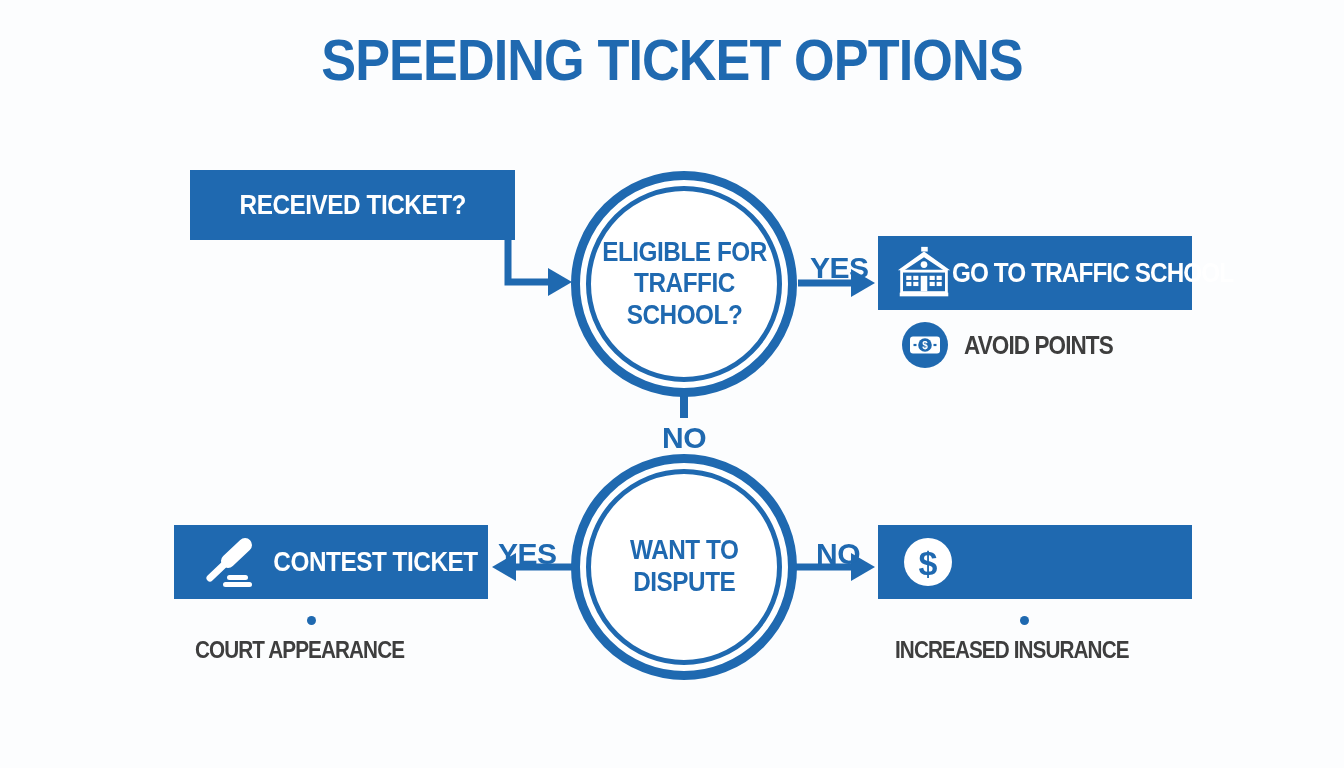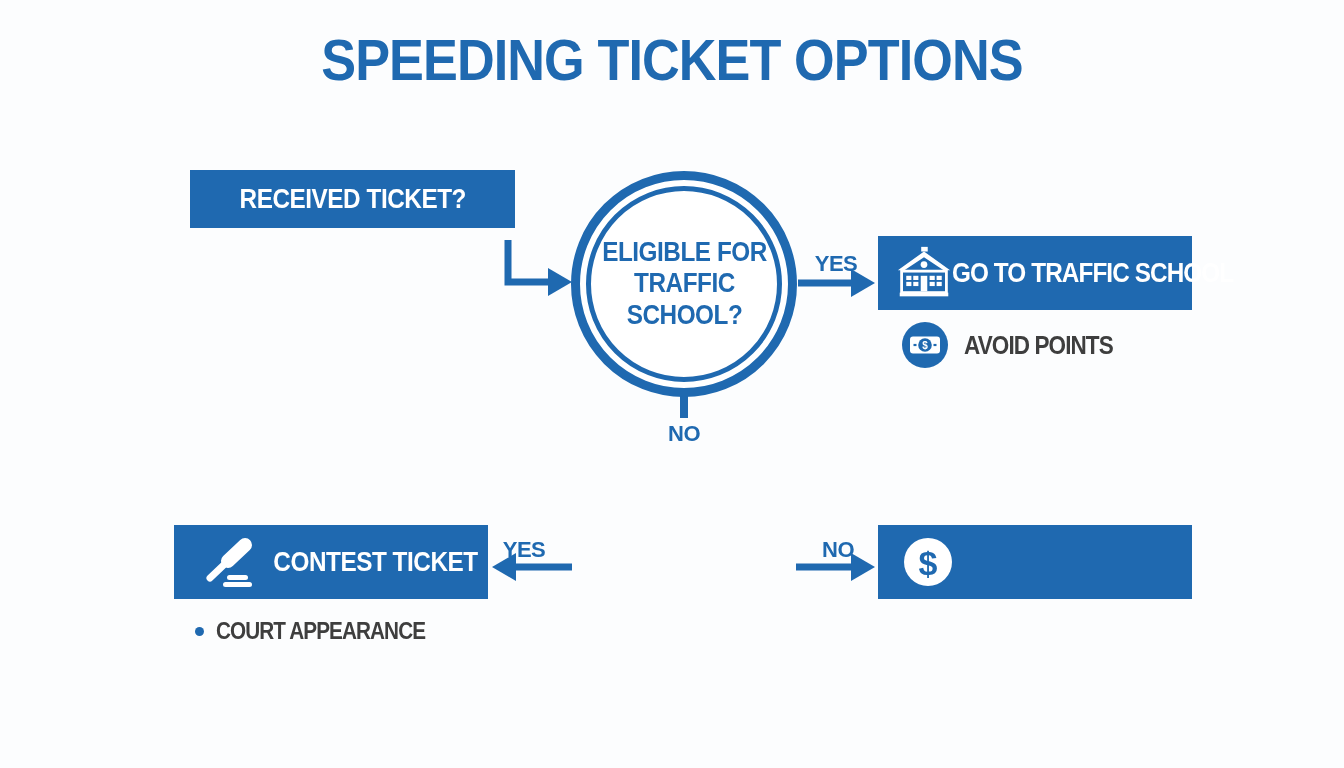--- a/index.html
+++ b/index.html
@@ -20,21 +20,21 @@
   
   .connectors{position:absolute;left:0;top:0;}
   .conn{stroke:var(--blue);stroke-width:7;fill:none;}
   .conn.thick{stroke-width:8;}
   .head{fill:var(--blue);stroke:none;}
   
   .bbox{
     position:absolute;background:var(--blue);color:#fff;font-weight:bold;
     display:flex;align-items:center;font-size:27px;
   }
-  .box-received{left:190px;top:170px;width:325px;height:58px;justify-content:center;}
+  .box-received{left:190px;top:170px;width:325px;height:70px;justify-content:center;}
   .box-traffic{left:878px;top:236px;width:314px;height:74px;padding-left:18px;box-sizing:border-box;gap:0;}
   .box-contest{left:174px;top:525px;width:314px;height:74px;padding-left:28px;box-sizing:border-box;gap:8px;}
   .box-pay{left:878px;top:525px;width:314px;height:74px;padding-left:26px;box-sizing:border-box;}
   .box-contest .grow,.box-pay .grow{flex:1;text-align:center;}
   .condense{display:inline-block;transform:scaleX(0.9);transform-origin:center center;white-space:nowrap;letter-spacing:-0.5px;}
   .condense.from-left{transform-origin:left center;letter-spacing:-1px;}
   
   .decision{
     position:absolute;width:226px;height:226px;border:9px solid var(--blue);
     border-radius:50%;box-sizing:border-box;background:#fff;
@@ -43,35 +43,35 @@
   .d2{left:571px;top:454px;}
   .decision-inner{
     position:absolute;left:6px;top:6px;right:6px;bottom:6px;
     border:5px solid var(--blue);border-radius:50%;
     display:flex;align-items:center;justify-content:center;
   }
   .dtext{color:var(--blue);font-weight:bold;font-size:27px;line-height:1.17;text-align:center;}
   .dtext div{white-space:nowrap;transform:scaleX(0.9);letter-spacing:-0.5px;}
   
   .edge-label{
-    position:absolute;color:var(--blue);font-weight:bold;font-size:22px;
+    position:absolute;color:var(--blue);font-weight:bold;font-size:30px;
     text-align:center;width:52px;letter-spacing:-0.5px;
   }
   .lbl-d1-yes{left:810px;top:251px;}
   .lbl-d1-no{left:658px;top:421px;}
   .lbl-d2-yes{left:498px;top:537px;}
   .lbl-d2-no{left:812px;top:537px;}
   
   .benefit{position:absolute;left:902px;top:321px;display:flex;align-items:center;gap:16px;height:48px;}
   .benefit-label{color:var(--dark);font-weight:bold;font-size:25px;}
   
   .bullets{position:absolute;color:var(--dark);font-weight:bold;font-size:23px;}
   .bullets-left{left:195px;top:616px;}
   .bullets-right{left:895px;top:616px;}
-  .bullet-row{display:flex;align-items:center;gap:12px;height:31px;}
+  .bullet-row{display:flex;align-items:center;gap:12px;height:31px;flex-direction:column;}
   .dot{width:9px;height:9px;border-radius:50%;background:var(--blue);flex:0 0 auto;}
   .icon{flex:0 0 auto;display:block;}
 </style>
 </head>
 <body>
 
 <div class="stage">
 
   <h1 class="title">SPEEDING TICKET OPTIONS</h1>
 
@@ -99,20 +99,28 @@
   <div class="decision d1">
     <div class="decision-inner">
       <div class="dtext">
         <div>ELIGIBLE FOR</div>
         <div>TRAFFIC</div>
         <div>SCHOOL?</div>
       </div>
     </div>
   </div>
 
+  <div class="decision d2">
+    <div class="decision-inner">
+      <div class="dtext">
+        <div>WANT TO</div>
+        <div>DISPUTE</div>
+      </div>
+    </div>
+  </div>
 
   <div class="edge-label lbl-d1-yes">YES</div>
   <div class="edge-label lbl-d1-no">NO</div>
   <div class="edge-label lbl-d2-yes">YES</div>
   <div class="edge-label lbl-d2-no">NO</div>
 
   <div class="bbox box-traffic">
     <svg class="icon" width="56" height="58" viewBox="0 0 60 60" aria-hidden="true">
       <rect x="27" y="2" width="7" height="5" fill="#fff"></rect>
       <polygon points="2,27 30,7 58,27 51,27 30,13 9,27" fill="#fff"></polygon>
@@ -162,15 +170,19 @@
   </div>
 
   <div class="bullets bullets-left">
     <div class="bullet-row">
       <span class="dot"></span>
       <span class="condense from-left">COURT APPEARANCE</span>
     </div>
   </div>
 
   <div class="bullets bullets-right">
+    <div class="bullet-row">
+      <span class="dot"></span>
+      <span class="condense from-left">INCREASED INSURANCE</span>
+    </div>
   </div>
 
 </div>
 
 </body></html>

